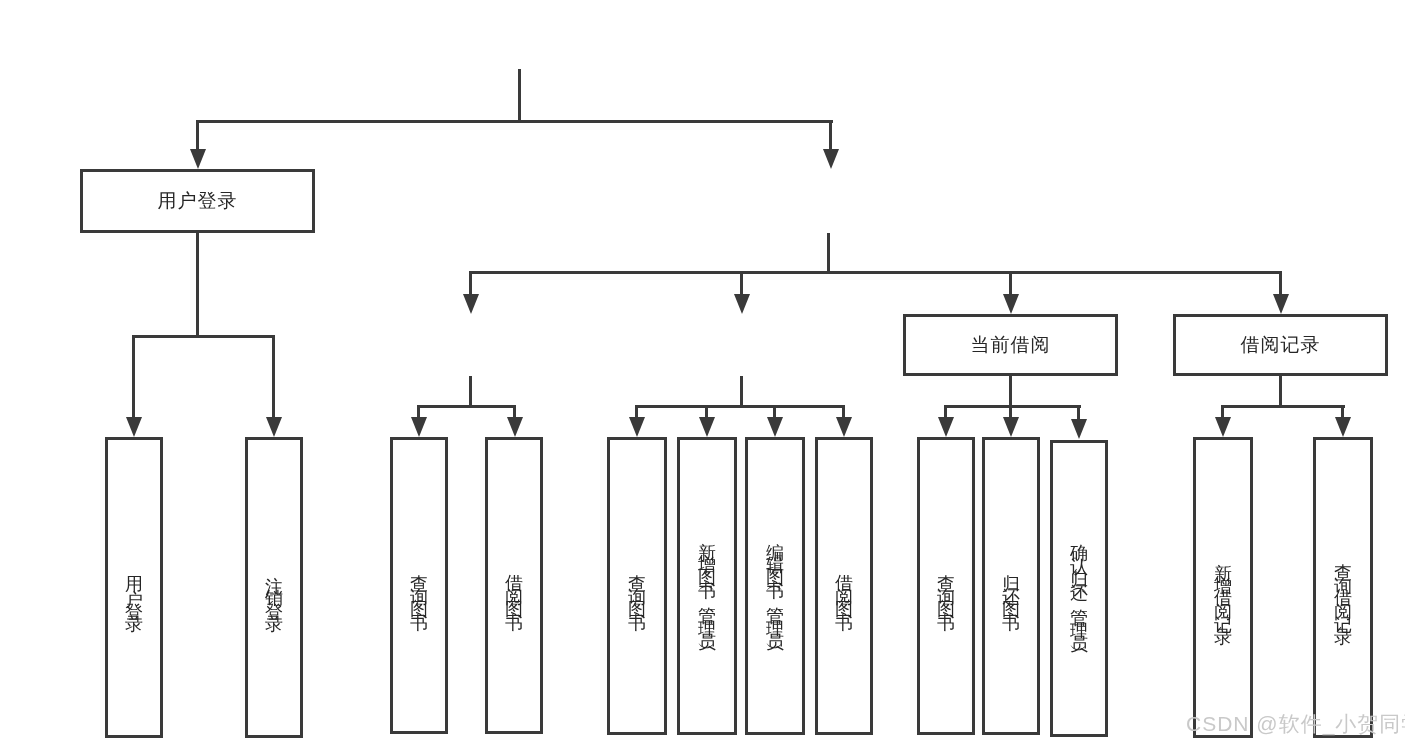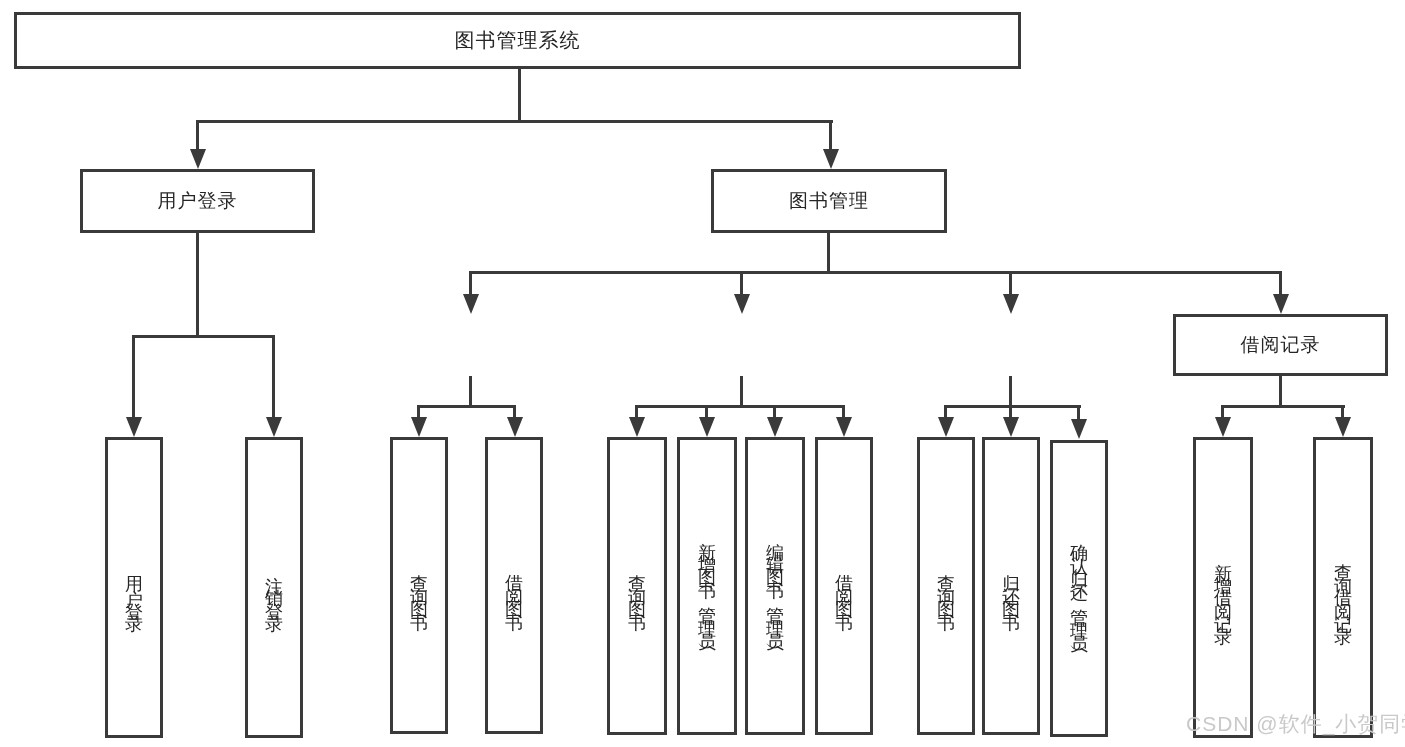--- a/index.html
+++ b/index.html
@@ -64,28 +64,27 @@
     color: var(--wm);
     z-index: 5;
     white-space: nowrap;
   }
 </style>
 </head>
 <body>
 
 <div id="stage">
 
-  <div class="node" style="left:14px; top:12px; width:1007px; height:57px; font-size:20px;">图书管理系统</div>
 
   <div class="node" style="left:80px; top:169px; width:235px; height:64px;">用户登录</div>
 
-  <div class="node" style="left:711px; top:169px; width:236px; height:64px;">图书管理</div>
 
 
 
+  <div class="node" style="left:903px; top:314px; width:215px; height:62px;">当前借阅</div>
 
   <div class="node" style="left:1173px; top:314px; width:215px; height:62px;">借阅记录</div>
 
   <div class="node leaf" style="left:105px; top:437px; width:58px; height:301px;">用户登录</div>
   <div class="node leaf" style="left:245px; top:437px; width:58px; height:301px;">注销登录</div>
 
   <div class="node leaf" style="left:390px; top:437px; width:58px; height:297px;">查询图书</div>
   <div class="node leaf" style="left:485px; top:437px; width:58px; height:297px;">借阅图书</div>
 
   <div class="node leaf" style="left:607px; top:437px; width:60px; height:298px;">查询图书</div>

